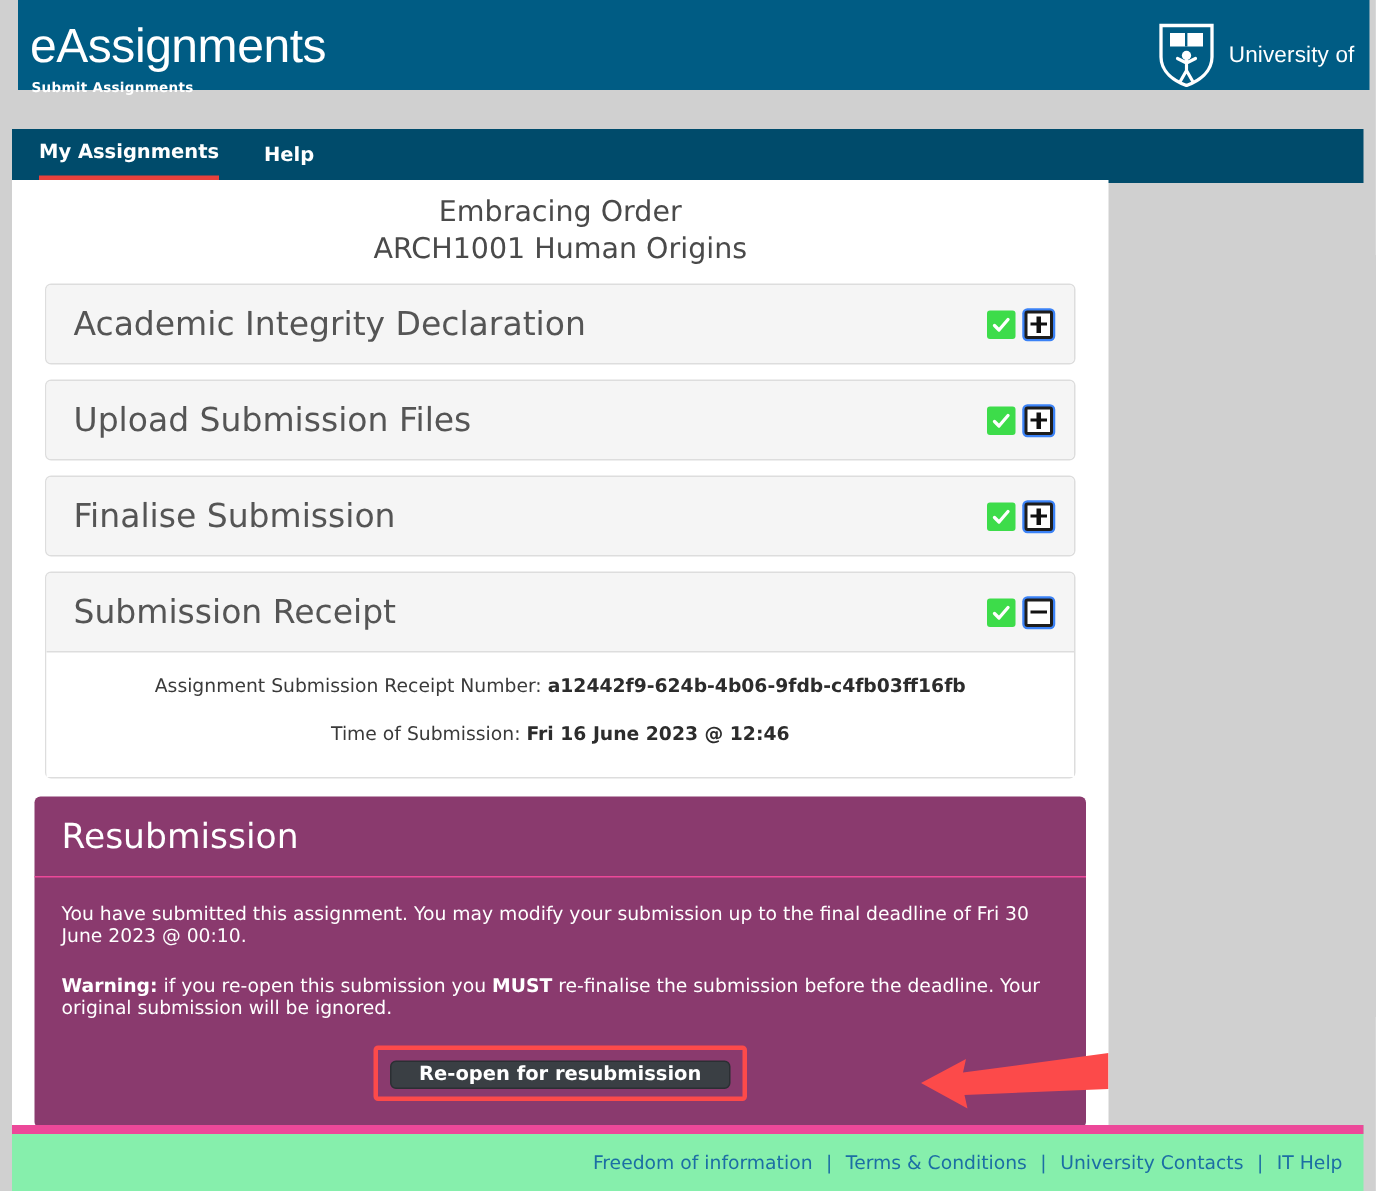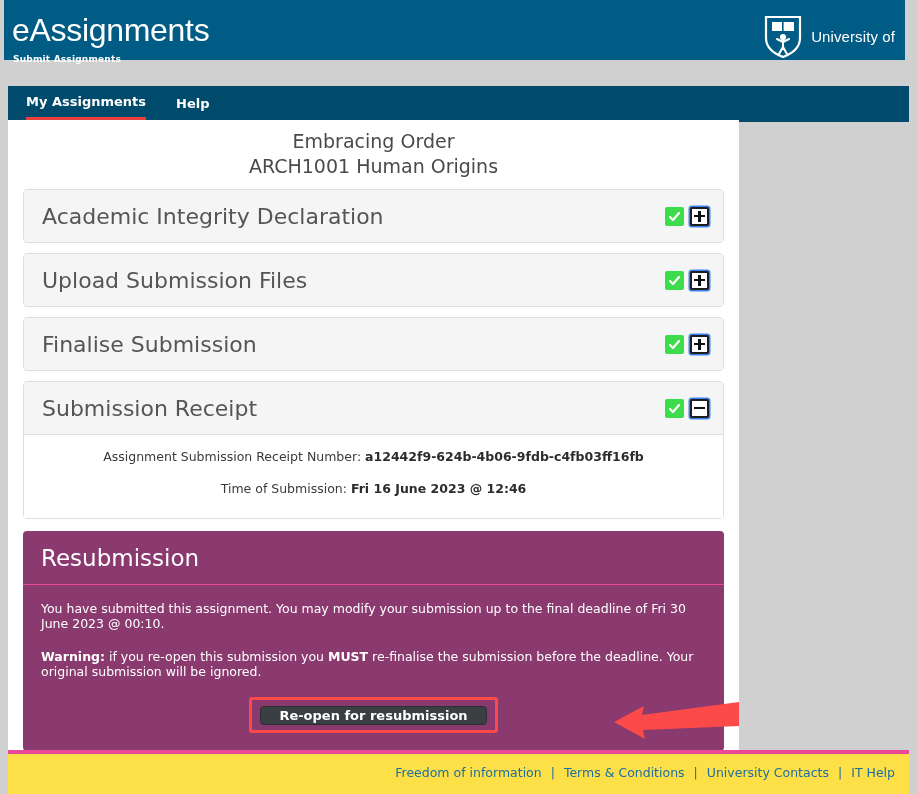--- a/index.html
+++ b/index.html
@@ -11,21 +11,21 @@
     overflow: hidden;
   }
   #page {
     position: relative;
     width: 917px; height: 794px;
     background: #d0d0d0;
   }
   
   .header {
     position: absolute;
-    left: 4px; top: 0;
+    left: 12px; top: 0;
     width: 901px; height: 60px;
     background: #005c84;
   }
   .brand-title {
     position: absolute;
     left: 8px; top: 10px;
     color: #ffffff;
     font-size: 32px;
     font-weight: 400;
     letter-spacing: -0.3px;
@@ -92,21 +92,21 @@
     text-align: center;
     color: #4a4a4a;
     font-size: 19px;
     line-height: 25px;
     padding-top: 9px;
     font-family: "DejaVu Sans", sans-serif;
     font-weight: 400;
   }
   .doc-title .l2 { display:block; }
   
-  .accordions { margin-top: 10px; padding: 0 15px; }
+  .accordions { margin-top: 10px; padding: 0 22px; }
   .acc {
     border: 1px solid #dddddd;
     border-radius: 4px;
     margin-bottom: 10px;
     background: #ffffff;
   }
   .acc-head {
     background: #f5f5f5;
     border-radius: 3px 3px 0 0;
     height: 52px;
@@ -209,22 +209,22 @@
     position: absolute;
     left: 573px; top: 3px;
     width: 125px; height: 44px;
     pointer-events: none;
   }
   
   .footer {
     position: absolute;
     left: 8px; top: 750px;
     width: 901px; height: 44px;
-    background: #fde047;
-    border-top: 4px solid #ec4899;
+    background: #86efac;
+    border-top: 6px solid #ec4899;
   }
   .footer-links {
     position: absolute;
     right: 14px; top: 11px;
     display: flex; align-items: center;
     font-size: 12.5px;
     color: #1c6ea4;
     font-family: "DejaVu Sans", sans-serif;
   }
   .footer-links a {

